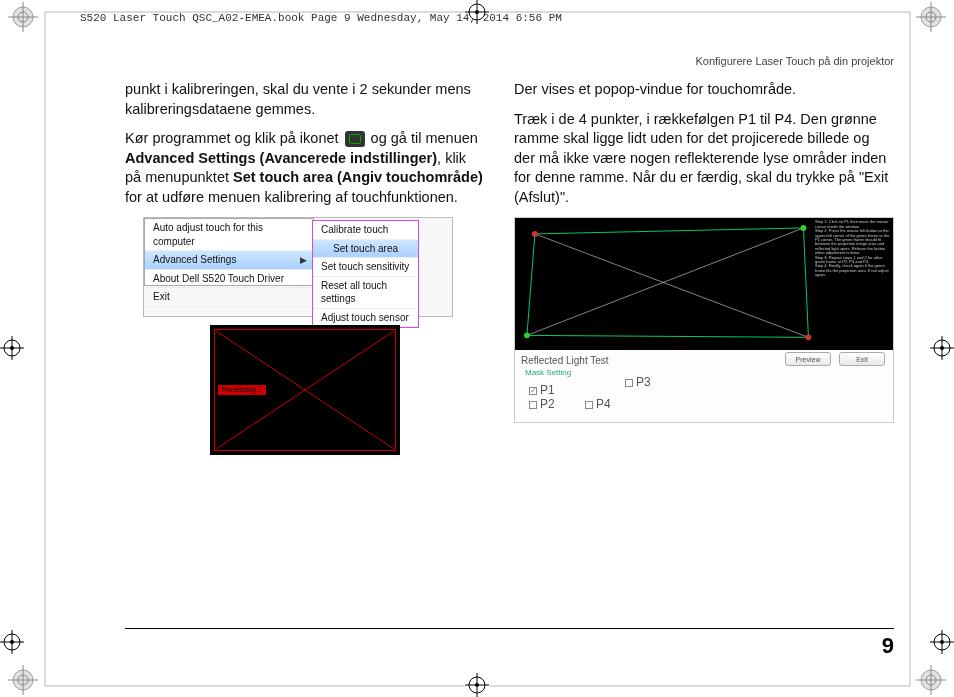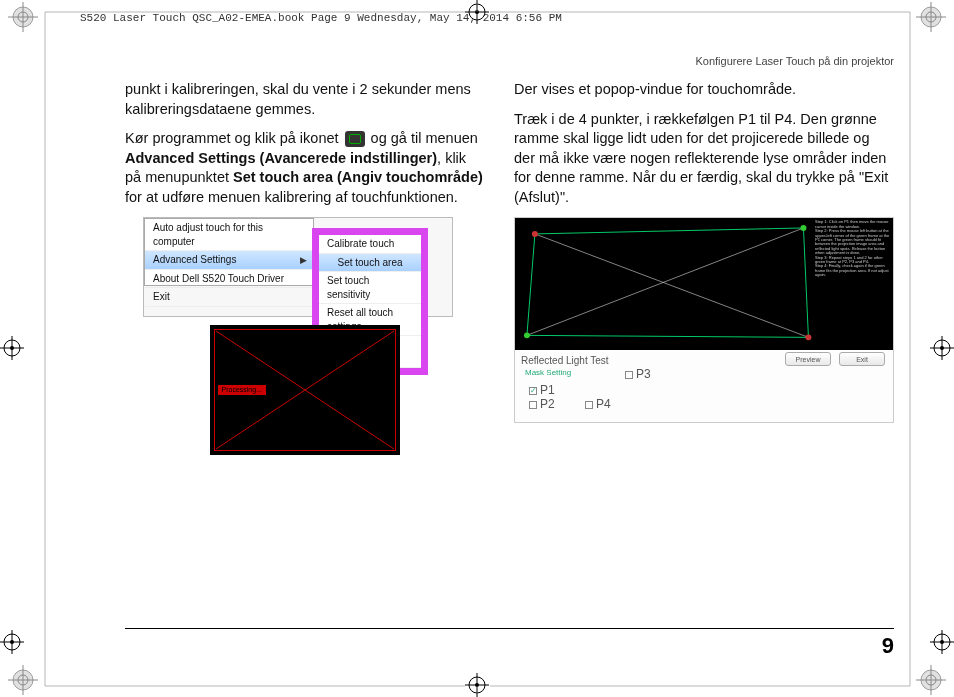--- a/index.html
+++ b/index.html
@@ -104,24 +104,24 @@
     border-bottom: 1px solid #eee;
     position: relative;
   }
   .menu-row.hl { background: linear-gradient(#cfe6ff,#a9d1ff); }
   .menu-row .arrow {
     position: absolute; right: 6px; top: 3px;
     font-size: 9px; color: #333;
   }
   .submenu {
     position: absolute;
-    left: 168px; top: 10px;
-    width: 116px;
+    left: 168px; top: 2px;
+    width: 107px;
     background: #fff;
-    border: 7px solid #d946ef;
+    border: 1px solid #d946ef;
   }
   .sub-row { padding: 2px 8px; border-bottom: 1px solid #eee; }
   .sub-row.hl { background: linear-gradient(#cfe6ff,#a9d1ff); text-align: center; }
   .black-box {
     width: 190px;
     height: 130px;
     background: #000;
     margin: 0 auto;
     position: relative;
   }
@@ -372,21 +372,21 @@
           <circle cx="290" cy="10" r="3" fill="#3c3"></circle>
           <circle cx="295" cy="120" r="3" fill="#c33"></circle>
           <circle cx="12" cy="118" r="3" fill="#3c3"></circle>
         </svg>
         <div class="calib-text">Step 1: Click on P1 then move the mouse cursor inside the window.<br>Step 2: Press the mouse left button at the upper-left corner of the green frame at the P1 corner. The green frame should fit between the projection image area and reflected light spots. Release the button when adjustment is done.<br>Step 3: Repeat steps 1 and 2 for other green frame at P2, P3 and P4.<br>Step 4: Finally, check again if the green frame fits the projection area. If not adjust again.</div>
       </div>
       <div class="calib-bottom">
         <div class="title">Reflected Light Test</div>
         <div class="sub">Mask Setting</div>
         <div class="chk" style="left:14px; top:32px;"><span class="box on"></span><span>P1</span></div>
-        <div class="chk" style="left:70px; top:16px;padding-left:40px;"><span class="box"></span><span>P3</span></div>
+        <div class="chk" style="left:70px; top:24px;padding-left:40px;"><span class="box"></span><span>P3</span></div>
         <div class="chk" style="left:14px; top:46px;"><span class="box"></span><span>P2</span></div>
         <div class="chk" style="left:70px; top:46px;"><span class="box"></span><span>P4</span></div>
         <div class="btn" style="right:62px;">Preview</div>
         <div class="btn" style="right:8px;">Exit</div>
       </div>
     </div>
   </div>
 </div>
 
 <div class="page-rule"></div>

